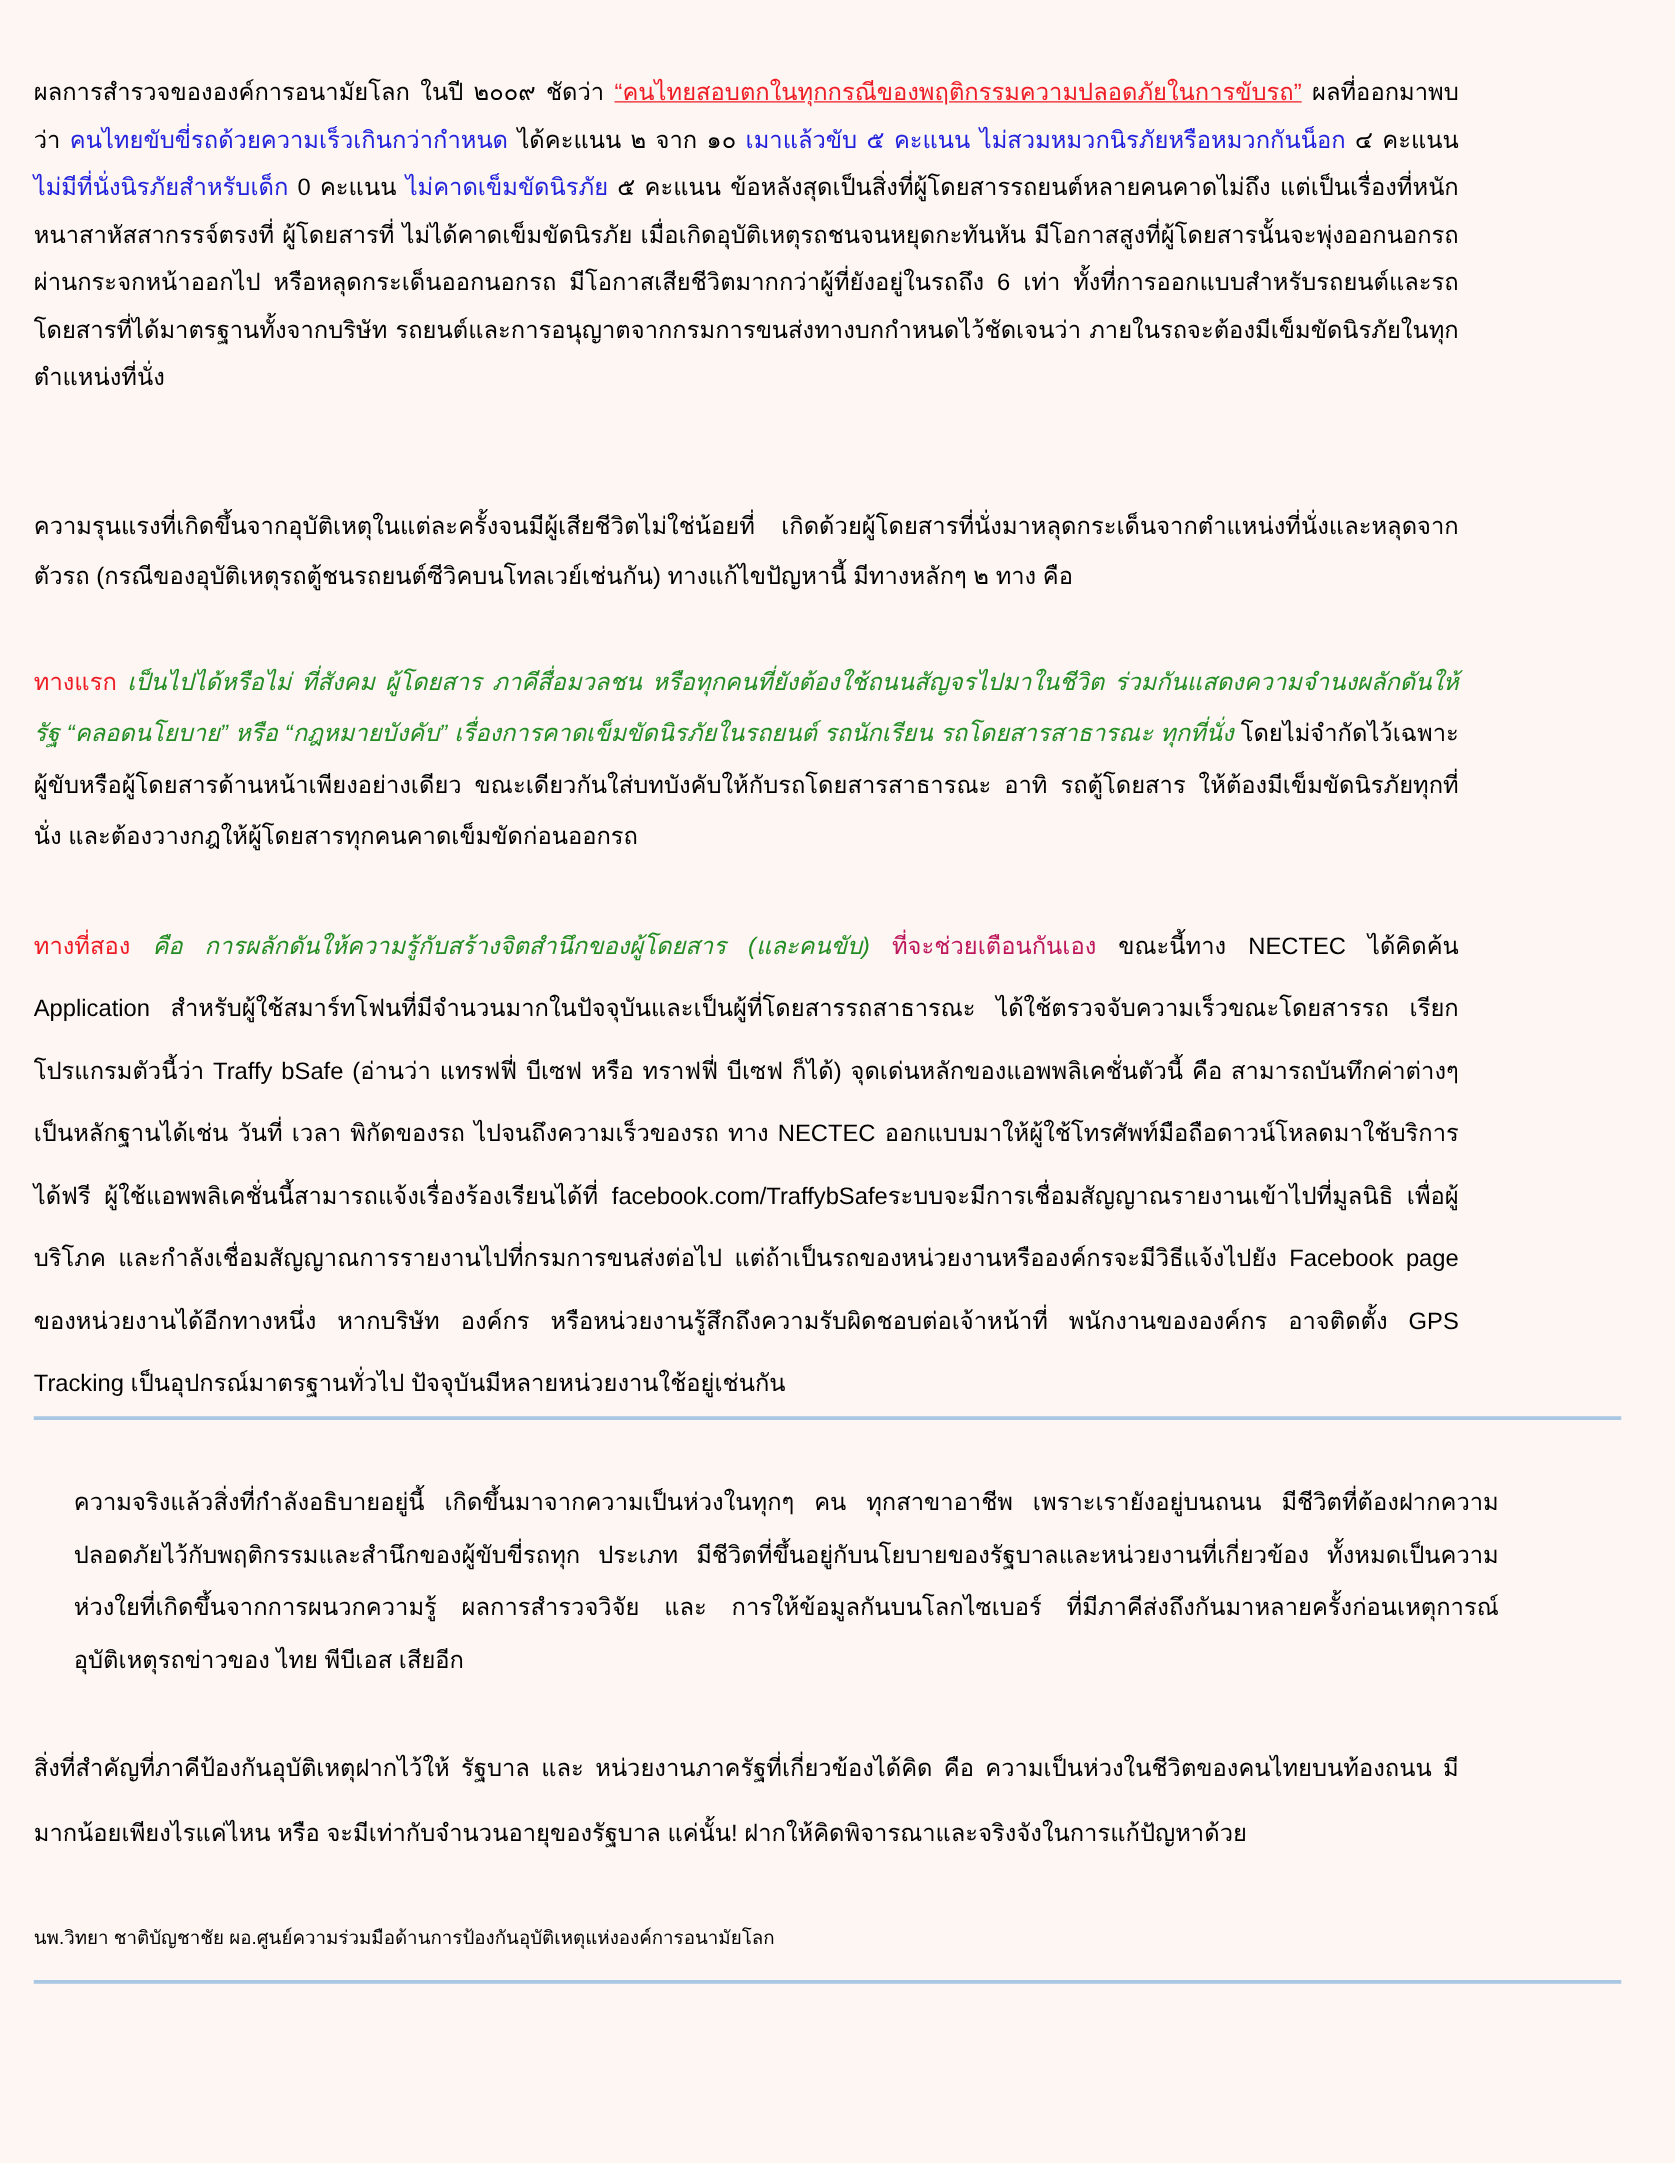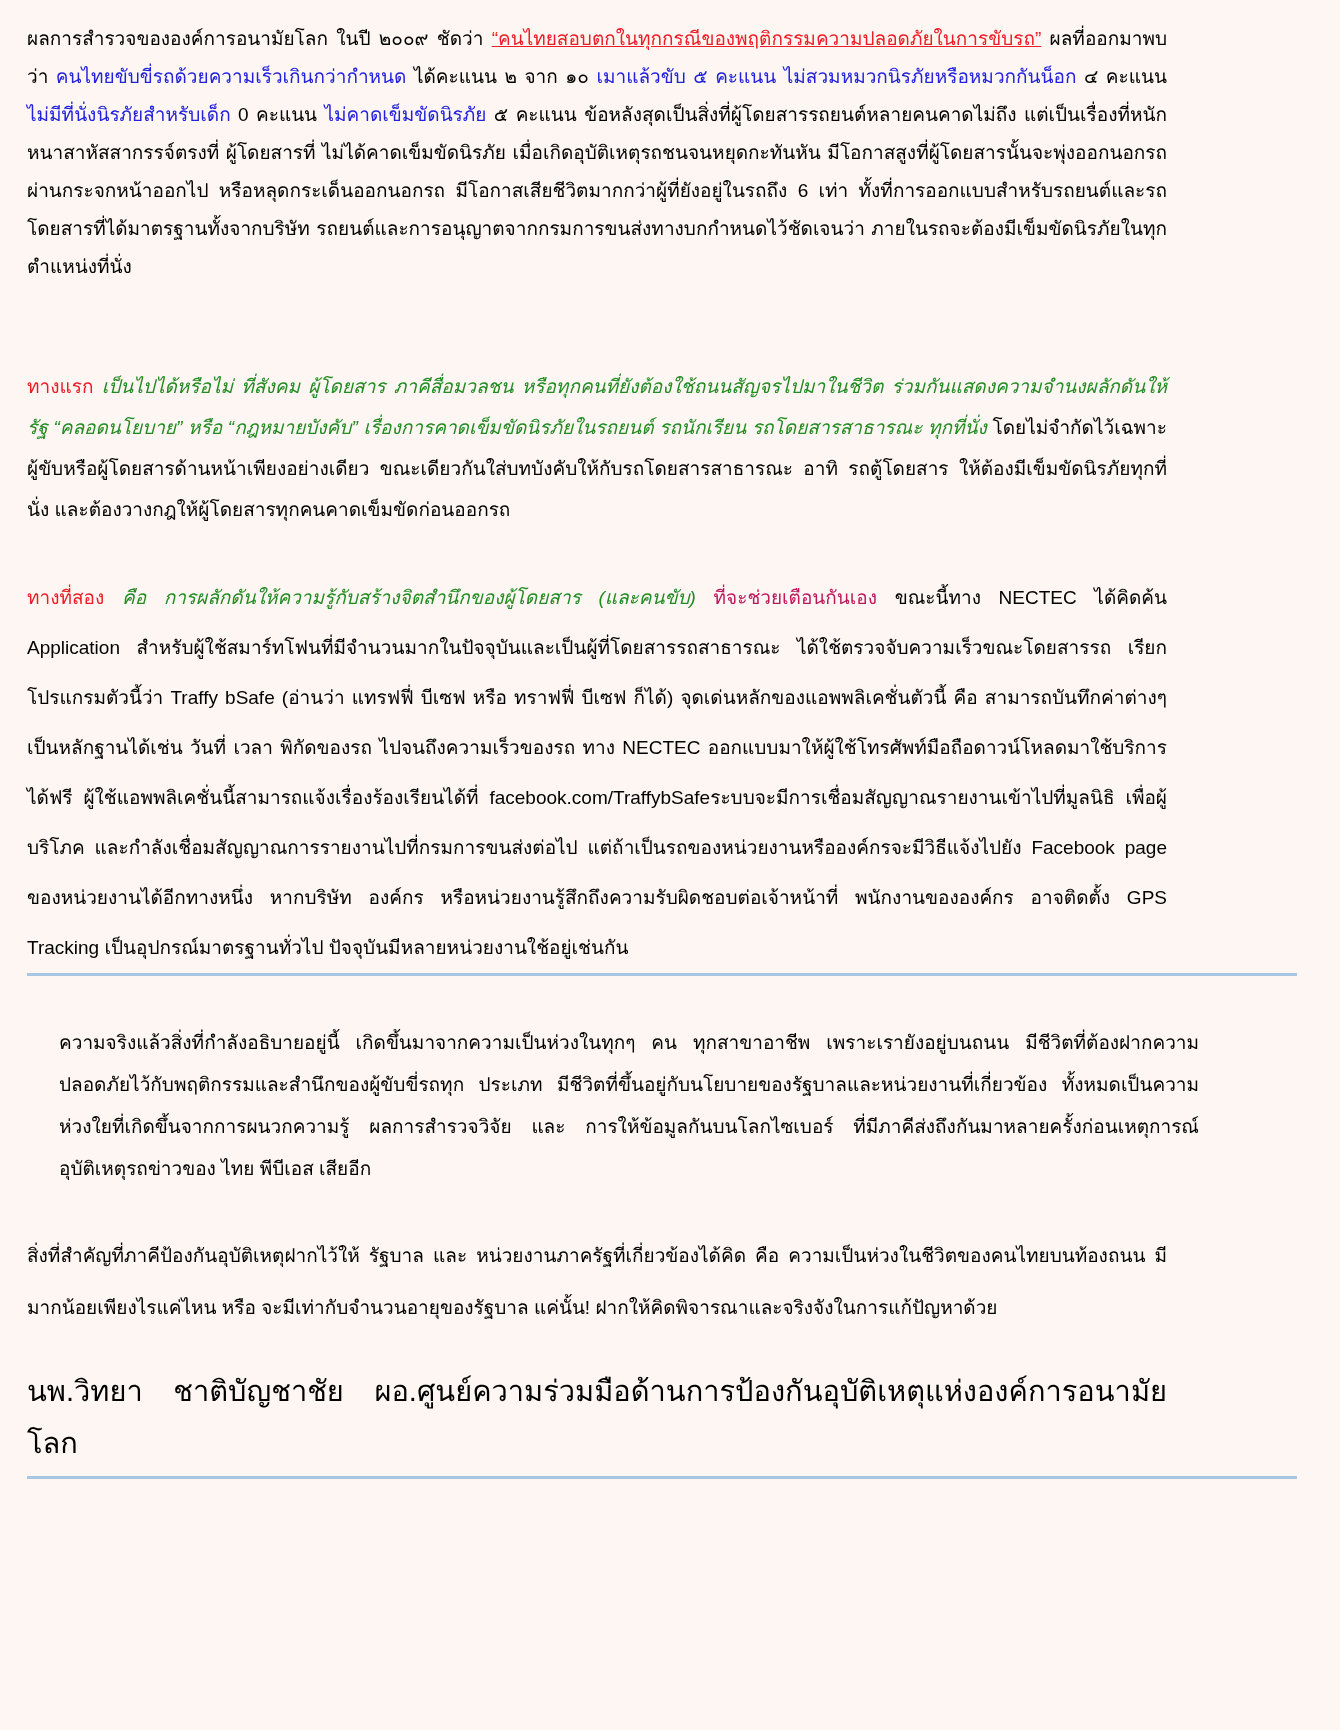--- a/index.html
+++ b/index.html
@@ -4,34 +4,34 @@
 <style>
   html, body { margin: 0; padding: 0; }
   body {
     width: 1340px;
     height: 1730px;
     background: #fdf6f2;
     font-family: "Liberation Sans", "DejaVu Sans", sans-serif;
     color: #000;
     overflow: hidden;
   }
-  .doc { padding: 20px 0 0 27px; }
+  .doc { padding: 56px 0 0 27px; }
   p {
     width: 1140px;
     margin: 0;
     text-align: justify;
     font-size: 19px;
   }
   .p1 { line-height: 38px; margin-bottom: 80px; }
   .p2 { line-height: 40px; margin-bottom: 44px; }
   .p3 { line-height: 41px; margin-bottom: 43px; }
   .p4 { line-height: 50px; margin-bottom: 0; }
   .p5 { line-height: 42px; margin-top: 46px; margin-left: 32px; }
   .p6 { font-size: 19px; line-height: 52px; margin-top: 40px; }
-  .p7 { font-size: 29px; line-height: 52px; margin-top: 31px; }
+  .p7 { font-size: 15px; line-height: 52px; margin-top: 31px; }
   .c-black { color: #000000; }
   .c-red { color: #ee1c25; }
   .c-darkred { color: #be185d; }
   .c-blue { color: #2222dd; }
   .c-green { color: #228B22; font-style: italic; }
   .u { text-decoration: underline; }
   .divider {
     width: 1270px;
     height: 3px;
     background: #a9c6e2;
@@ -40,20 +40,21 @@
   .divider-1 { margin-top: 0; }
   .divider-2 { margin-top: 7px; }
 </style>
 </head>
 <body>
 
 <div class="doc">
 
   <p class="p1"><span class="c-black">ผลการสำรวจขององค์การอนามัยโลก ในปี ๒๐๐๙ ชัดว่า </span><span class="c-red u">“คนไทยสอบตกในทุกกรณีของพฤติกรรมความปลอดภัยในการขับรถ”</span><span class="c-black"> ผลที่ออกมาพบว่า </span><span class="c-blue">คนไทยขับขี่รถด้วยความเร็วเกินกว่ากำหนด</span><span class="c-black"> ได้คะแนน ๒ จาก ๑๐ </span><span class="c-blue">เมาแล้วขับ ๕ คะแนน </span><span class="c-blue">ไม่สวมหมวกนิรภัยหรือหมวกกันน็อก</span><span class="c-black"> ๔ คะแนน </span><span class="c-blue">ไม่มีที่นั่งนิรภัยสำหรับเด็ก</span><span class="c-black"> 0 คะแนน </span><span class="c-blue">ไม่คาดเข็มขัดนิรภัย</span><span class="c-black"> ๕ คะแนน ข้อหลังสุดเป็นสิ่งที่ผู้โดยสารรถยนต์หลายคนคาดไม่ถึง แต่เป็นเรื่องที่หนักหนาสาหัสสากรรจ์ตรงที่ ผู้โดยสารที่ ไม่ได้คาดเข็มขัดนิรภัย เมื่อเกิดอุบัติเหตุรถชนจนหยุดกะทันหัน มีโอกาสสูงที่ผู้โดยสารนั้นจะพุ่งออกนอกรถผ่านกระจกหน้าออกไป หรือหลุดกระเด็นออกนอกรถ มีโอกาสเสียชีวิตมากกว่าผู้ที่ยังอยู่ในรถถึง 6 เท่า ทั้งที่การออกแบบสำหรับรถยนต์และรถโดยสารที่ได้มาตรฐานทั้งจากบริษัท รถยนต์และการอนุญาตจากกรมการขนส่งทางบกกำหนดไว้ชัดเจนว่า ภายในรถจะต้องมีเข็มขัดนิรภัยในทุกตำแหน่งที่นั่ง</span></p>
 
+  <p class="p2"><span class="c-black">ความรุนแรงที่เกิดขึ้นจากอุบัติเหตุในแต่ละครั้งจนมีผู้เสียชีวิตไม่ใช่น้อยที่  เกิดด้วยผู้โดยสารที่นั่งมาหลุดกระเด็นจากตำแหน่งที่นั่งและหลุดจากตัวรถ (กรณีของอุบัติเหตุรถตู้ชนรถยนต์ซีวิคบนโทลเวย์เช่นกัน) ทางแก้ไขปัญหานี้ มีทางหลักๆ ๒ ทาง คือ</span></p>
 
   <p class="p3"><span class="c-red">ทางแรก</span><span class="c-green"> เป็นไปได้หรือไม่ ที่สังคม ผู้โดยสาร  ภาคีสื่อมวลชน หรือทุกคนที่ยังต้องใช้ถนนสัญจรไปมาในชีวิต  ร่วมกันแสดงความจำนงผลักดันให้รัฐ “คลอดนโยบาย”  หรือ “กฎหมายบังคับ”  เรื่องการคาดเข็มขัดนิรภัยในรถยนต์ รถนักเรียน รถโดยสารสาธารณะ ทุกที่นั่ง</span><span class="c-black"> โดยไม่จำกัดไว้เฉพาะผู้ขับหรือผู้โดยสารด้านหน้าเพียงอย่างเดียว  ขณะเดียวกันใส่บทบังคับให้กับรถโดยสารสาธารณะ อาทิ รถตู้โดยสาร ให้ต้องมีเข็มขัดนิรภัยทุกที่นั่ง และต้องวางกฎให้ผู้โดยสารทุกคนคาดเข็มขัดก่อนออกรถ</span></p>
 
   <p class="p4"><span class="c-red">ทางที่สอง</span><span class="c-green"> คือ  การผลักดันให้ความรู้กับสร้างจิตสำนึกของผู้โดยสาร (และคนขับ)</span><span class="c-darkred"> ที่จะช่วยเตือนกันเอง</span><span class="c-black">  ขณะนี้ทาง NECTEC  ได้คิดค้น Application  สำหรับผู้ใช้สมาร์ทโฟนที่มีจำนวนมากในปัจจุบันและเป็นผู้ที่โดยสารรถสาธารณะ  ได้ใช้ตรวจจับความเร็วขณะโดยสารรถ เรียกโปรแกรมตัวนี้ว่า Traffy  bSafe  (อ่านว่า  แทรฟฟี่ บีเซฟ หรือ ทราฟฟี่ บีเซฟ ก็ได้) จุดเด่นหลักของแอพพลิเคชั่นตัวนี้ คือ สามารถบันทึกค่าต่างๆ เป็นหลักฐานได้เช่น วันที่ เวลา พิกัดของรถ ไปจนถึงความเร็วของรถ ทาง NECTEC ออกแบบมาให้ผู้ใช้โทรศัพท์มือถือดาวน์โหลดมาใช้บริการได้ฟรี   ผู้ใช้แอพพลิเคชั่นนี้สามารถแจ้งเรื่องร้องเรียนได้ที่ facebook.com/TraffybSafeระบบจะมีการเชื่อมสัญญาณรายงานเข้าไปที่มูลนิธิ  เพื่อผู้บริโภค และกำลังเชื่อมสัญญาณการรายงานไปที่กรมการขนส่งต่อไป  แต่ถ้าเป็นรถของหน่วยงานหรือองค์กรจะมีวิธีแจ้งไปยัง Facebook page ของหน่วยงานได้อีกทางหนึ่ง  หากบริษัท องค์กร หรือหน่วยงานรู้สึกถึงความรับผิดชอบต่อเจ้าหน้าที่ พนักงานขององค์กร อาจติดตั้ง GPS Tracking เป็นอุปกรณ์มาตรฐานทั่วไป ปัจจุบันมีหลายหน่วยงานใช้อยู่เช่นกัน</span></p>
 
   <div class="divider divider-1"></div>
 
   <p class="p5"><span class="c-black">ความจริงแล้วสิ่งที่กำลังอธิบายอยู่นี้ เกิดขึ้นมาจากความเป็นห่วงในทุกๆ คน ทุกสาขาอาชีพ เพราะเรายังอยู่บนถนน มีชีวิตที่ต้องฝากความปลอดภัยไว้กับพฤติกรรมและสำนึกของผู้ขับขี่รถทุก ประเภท มีชีวิตที่ขึ้นอยู่กับนโยบายของรัฐบาลและหน่วยงานที่เกี่ยวข้อง ทั้งหมดเป็นความห่วงใยที่เกิดขึ้นจากการผนวกความรู้ ผลการสำรวจวิจัย และ การให้ข้อมูลกันบนโลกไซเบอร์ ที่มีภาคีส่งถึงกันมาหลายครั้งก่อนเหตุการณ์อุบัติเหตุรถข่าวของ ไทย พีบีเอส เสียอีก</span></p>
 
   <p class="p6"><span class="c-black">สิ่งที่สำคัญที่ภาคีป้องกันอุบัติเหตุฝากไว้ให้ รัฐบาล และ หน่วยงานภาครัฐที่เกี่ยวข้องได้คิด คือ ความเป็นห่วงในชีวิตของคนไทยบนท้องถนน มีมากน้อยเพียงไรแค่ไหน หรือ จะมีเท่ากับจำนวนอายุของรัฐบาล แค่นั้น! ฝากให้คิดพิจารณาและจริงจังในการแก้ปัญหาด้วย</span></p>

